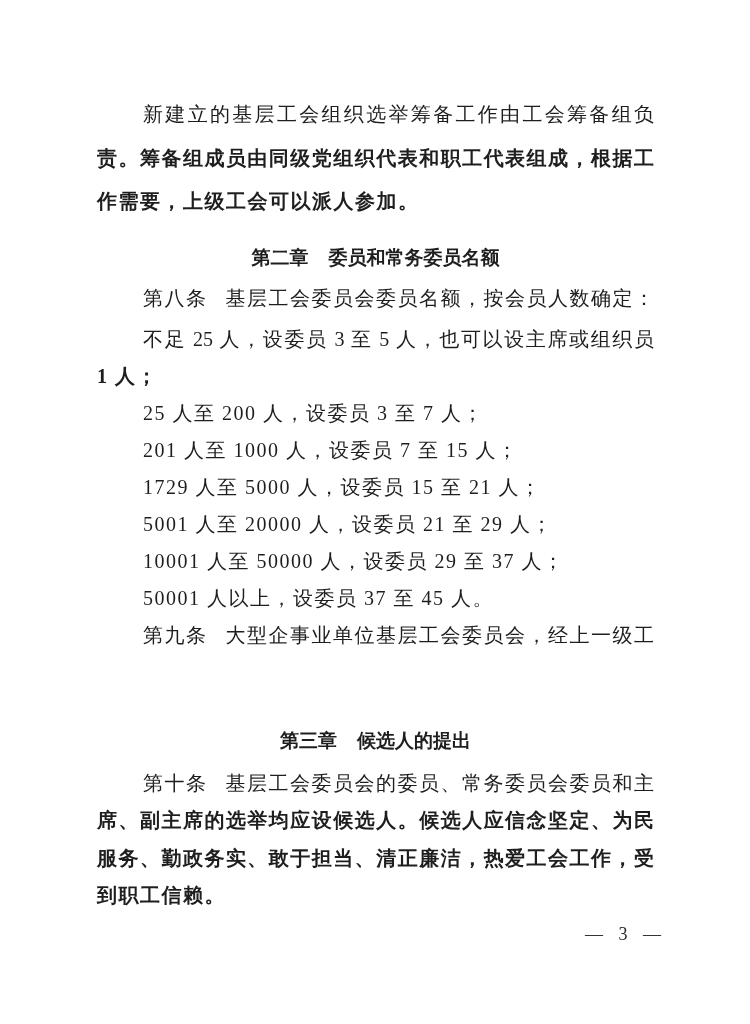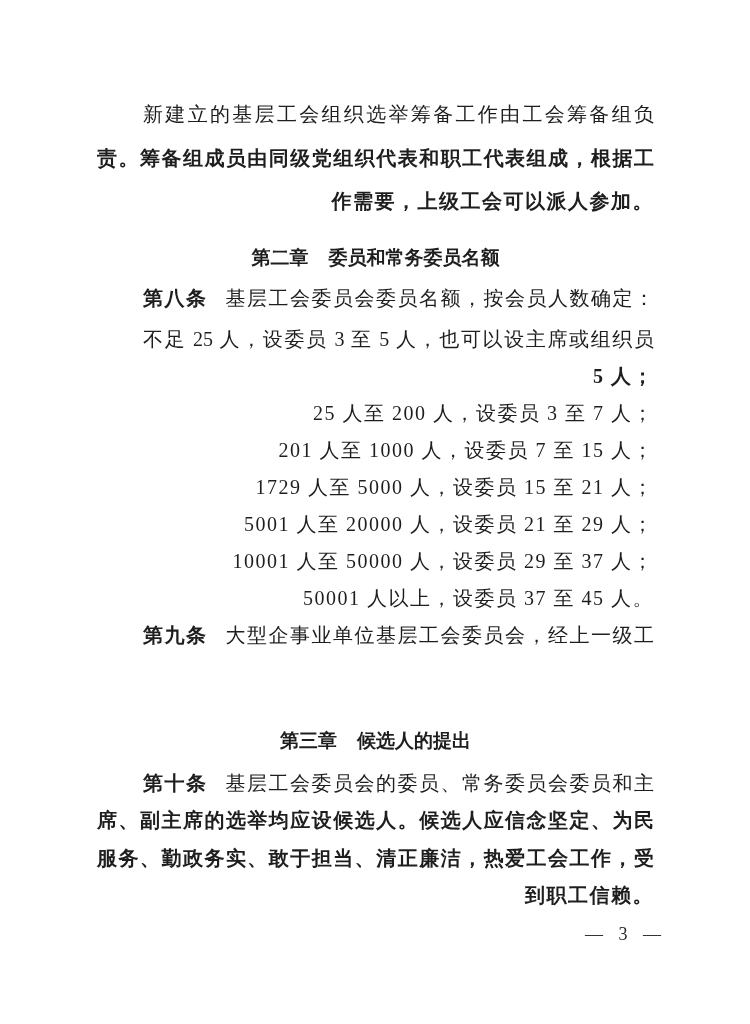--- a/index.html
+++ b/index.html
@@ -17,31 +17,31 @@
     position: absolute;
     font-size: 20px;
     line-height: 26px;
   }
   
   .col { left: 97px;  width: 557px; font-weight: bold; }
   .ind { left: 143px; width: 511px; }
   
   .fit { text-align: justify; text-align-last: justify; }
   
-  .natural { white-space: nowrap; letter-spacing: 1.5px; text-align: right; }
+  .natural { white-space: nowrap; letter-spacing: 1.5px; }
   .heading {
     left: 97px; width: 557px;
     text-align: center;
     font-family: "Liberation Sans", "DejaVu Sans", sans-serif;
     font-weight: 700;
     font-size: 19px;
   }
   .hei {
     font-family: "Liberation Sans", "DejaVu Sans", sans-serif;
-    font-weight: 700;
+    font-weight: 400;
   }
   .hlabel { margin-right: 20px; }
   .alabel { margin-right: 18px; }
   .pagenum {
     position: absolute;
     right: 88px;
     top: 922px;
     font-size: 18px;
     line-height: 24px;
     letter-spacing: 1px;
@@ -60,21 +60,21 @@
 
   <div class="line heading" style="top:245px">
     <span class="hlabel">第二章</span><span>委员和常务委员名额</span>
   </div>
 
   <div class="line fit ind" style="top:285px">
     <span class="hei alabel">第八条</span><span>基层工会委员会委员名额，按会员人数确定：</span>
   </div>
 
   <div class="line fit ind" style="top:326px">不足 25 人，设委员 3 至 5 人，也可以设主席或组织员</div>
-  <div class="line natural col" style="top:363px">5 人；</div>
+  <div class="line natural col" style="top:363px">1 人；</div>
   <div class="line natural ind" style="top:400px">25 人至 200 人，设委员 3 至 7 人；</div>
   <div class="line natural ind" style="top:437px">201 人至 1000 人，设委员 7 至 15 人；</div>
   <div class="line natural ind" style="top:474px">1729 人至 5000 人，设委员 15 至 21 人；</div>
   <div class="line natural ind" style="top:511px">5001 人至 20000 人，设委员 21 至 29 人；</div>
   <div class="line natural ind" style="top:548px">10001 人至 50000 人，设委员 29 至 37 人；</div>
   <div class="line natural ind" style="top:585px">50001 人以上，设委员 37 至 45 人。</div>
 
   <div class="line fit ind" style="top:622px">
     <span class="hei alabel">第九条</span><span>大型企事业单位基层工会委员会，经上一级工</span>
   </div>

